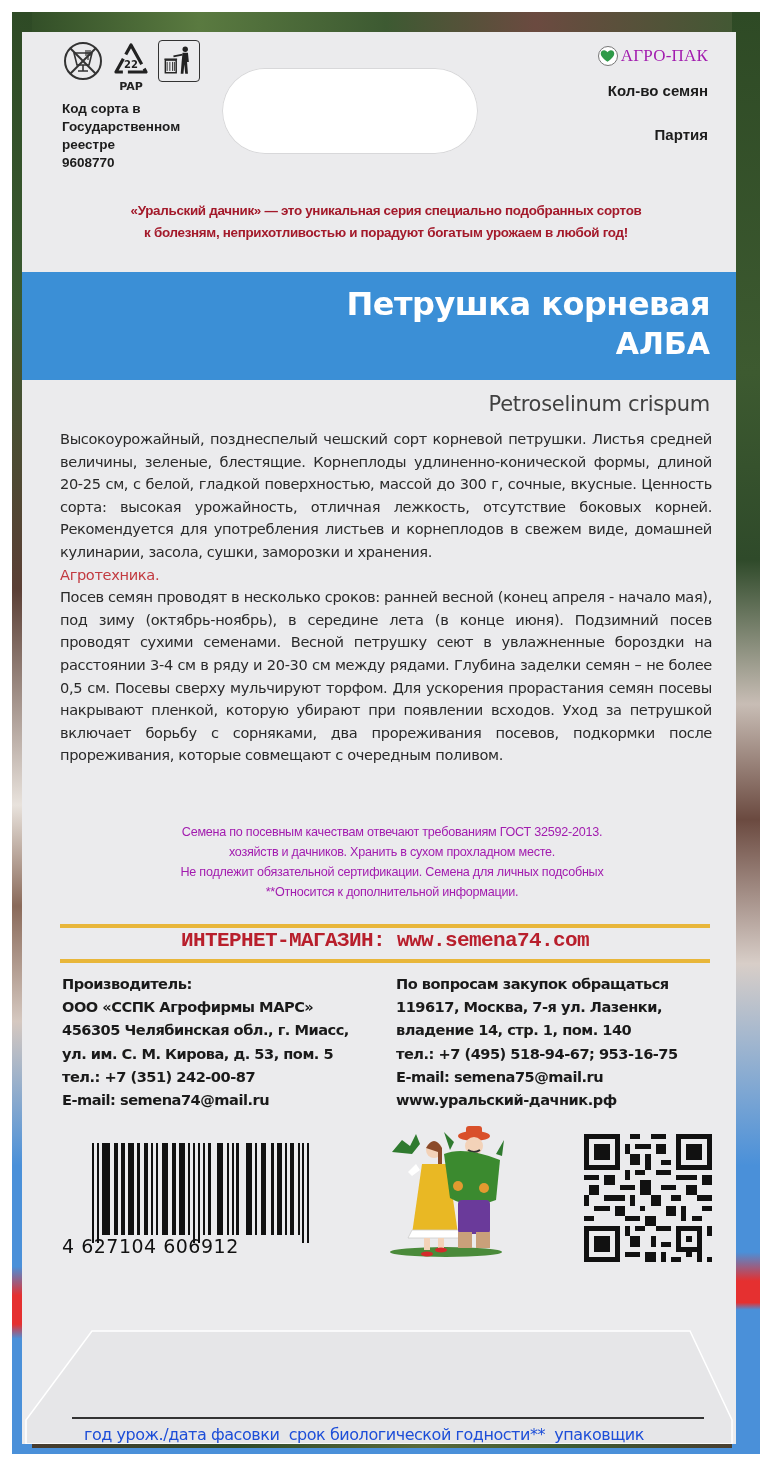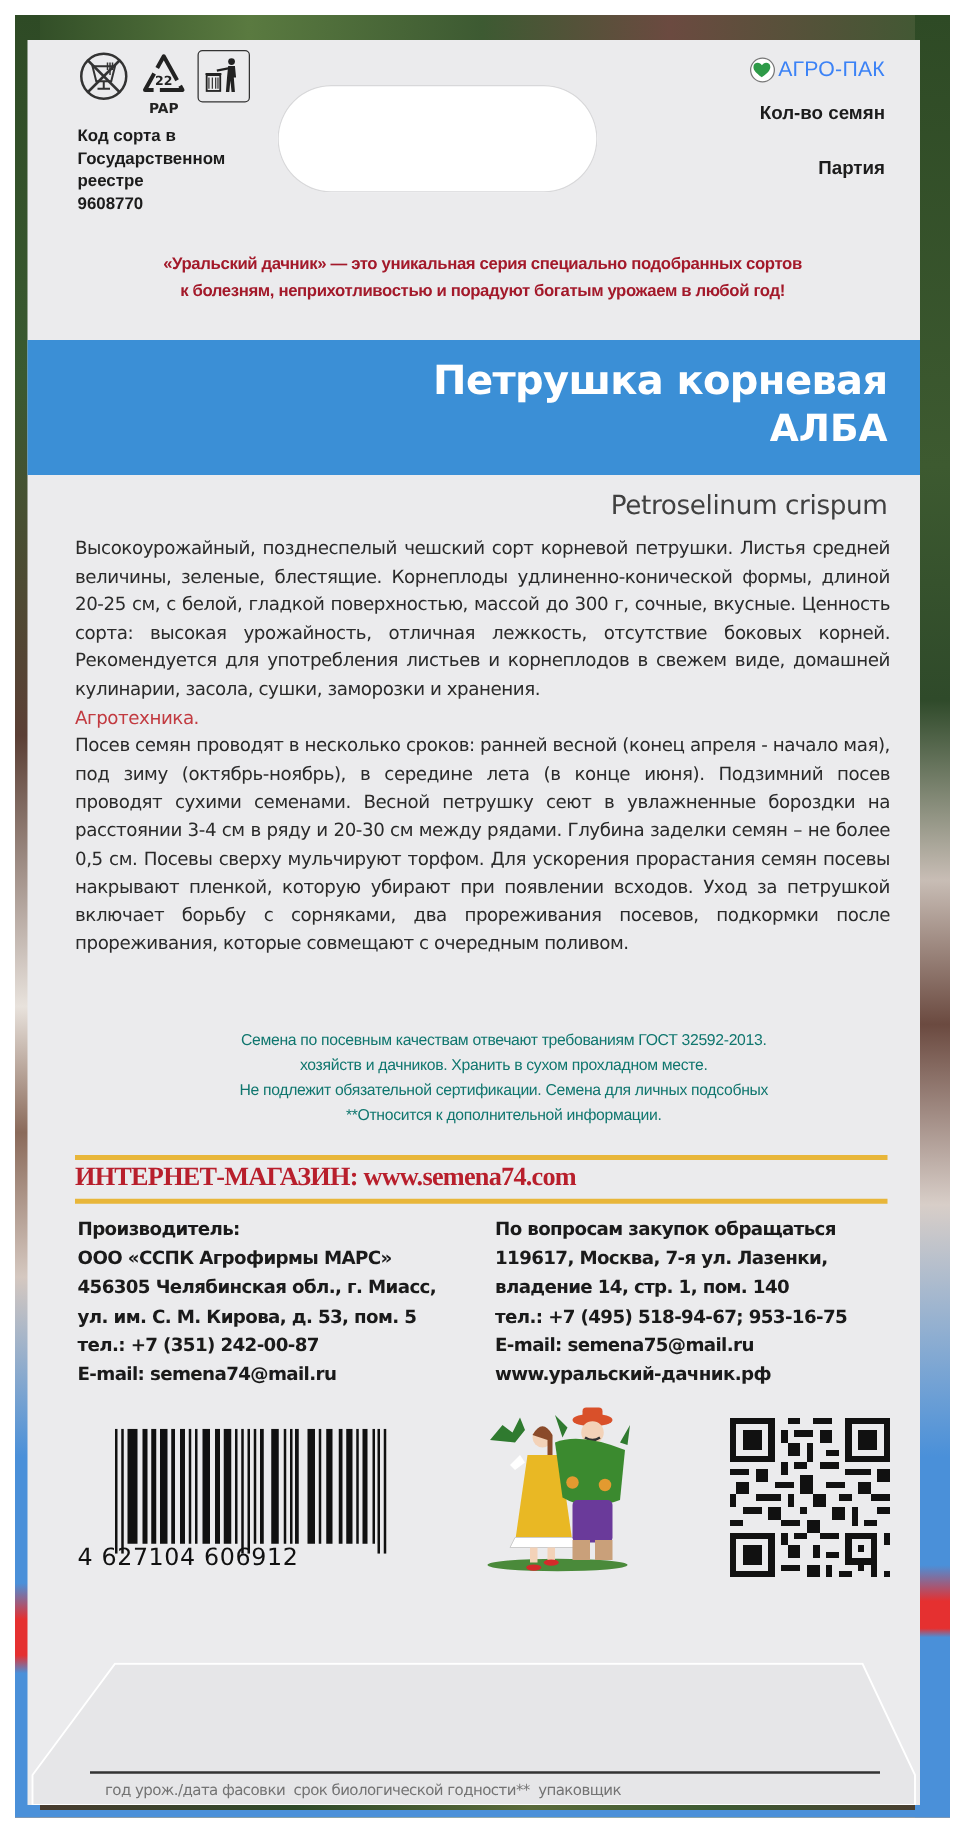--- a/index.html
+++ b/index.html
@@ -51,21 +51,21 @@
   .bin-box { border: 1.5px solid #333; border-radius: 4px; width: 42px; height: 42px; }
 
   .registry {
     position: absolute; left: 62px; top: 100px; font-size: 13.5px; font-weight: bold;
     line-height: 18px; color: #1c1c1c; font-family: "Liberation Sans", sans-serif;
   }
 
   
   .agro { position: absolute; right: 64px; top: 46px; display: flex; align-items: center; gap: 3px; }
   .agro-logo { width: 20px; height: 20px; border-radius: 50%; border: 1.5px solid #777; background: #fff; display: flex; align-items: center; justify-content: center; }
-  .agro-text { font-family: Liberation Sans, sans-serif; font-size: 17px; color: #3b82f6; letter-spacing: 0.2px; }
+  .agro-text { font-family: Liberation Serif, serif; font-size: 17px; color: #a21caf; letter-spacing: 0.2px; }
   .seed-count { position: absolute; right: 64px; top: 82px; font-family: "Liberation Sans", sans-serif; font-size: 15px; font-weight: bold; color: #1c1c1c; }
   .batch { position: absolute; right: 64px; top: 126px; font-family: "Liberation Sans", sans-serif; font-size: 15px; font-weight: bold; color: #1c1c1c; }
 
   
   .slogan {
     position: absolute; left: 40px; width: 692px; top: 200px;
     text-align: center; font-family: "Liberation Sans", sans-serif; font-size: 13.4px;
     line-height: 22px; color: #a3192a; font-weight: bold; letter-spacing: -0.3px;
   }
   .slogan b { font-size: 14px; }
@@ -91,32 +91,32 @@
   
   .desc {
     position: absolute; left: 60px; width: 652px; top: 428px;
     font-family: "DejaVu Sans", sans-serif; font-size: 14.6px; line-height: 22.6px;
     color: #2a2a2a; text-align: justify; text-align-last: left; letter-spacing: -0.35px;
   }
   .agrotech { color: #c23a40; }
 
   
   .cert {
-    position: absolute; left: 103px; width: 600px; top: 822px;
+    position: absolute; left: 92px; width: 600px; top: 822px;
     text-align: center; font-family: "Liberation Sans", sans-serif; font-size: 12.6px;
-    line-height: 20px; color: #0f766e; letter-spacing: -0.25px;
+    line-height: 20px; color: #a21caf; letter-spacing: -0.25px;
   }
 
   
   .shop-line { position: absolute; left: 60px; width: 650px; height: 4px; background: #e8b63a; }
   .shop-line.l1 { top: 924px; }
   .shop-line.l2 { top: 959px; }
   .shop {
-    position: absolute; left: 60px; width: 650px; top: 929px; 
-    font-family: Liberation Serif, serif; font-weight: bold; font-size: 21px; color: #b81f2c;
+    position: absolute; left: 60px; width: 650px; top: 929px; text-align: center;
+    font-family: Liberation Mono, monospace; font-weight: bold; font-size: 21px; color: #b81f2c;
     letter-spacing: -0.6px;
   }
 
   
   .contacts { position: absolute; top: 972px; font-family: "DejaVu Sans", sans-serif; font-weight: bold; font-size: 14.6px; line-height: 23.2px; color: #1a1a1a; letter-spacing: -0.5px; }
   .contacts.left { left: 62px; }
   .contacts.right { left: 396px; }
 
   
   .barcode { position: absolute; left: 86px; top: 1143px; width: 236px; height: 100px; }
@@ -132,21 +132,21 @@
   .qr { position: absolute; left: 584px; top: 1134px; width: 128px; height: 128px; }
 
   
   .pocket {
     position: absolute; left: 22px; top: 1330px; width: 714px; height: 114px;
   }
   .pocket svg { position: absolute; left: 0; top: 0; }
   .date-line { position: absolute; left: 72px; width: 632px; top: 1417px; height: 1.5px; background: #333; }
   .date-labels {
     position: absolute; left: 84px; top: 1425px; font-family: "DejaVu Sans", sans-serif;
-    font-size: 12px; color: #737373; letter-spacing: -0.45px; white-space: pre;
+    font-size: 16px; color: #1d4ed8; letter-spacing: -0.45px; white-space: pre;
   }
 </style>
 </head>
 <body>
 
 <div class="packet">
   <div class="edge-top"></div>
   <div class="edge-left"></div>
   <div class="edge-right"></div>
   <div class="edge-bottom"></div>

